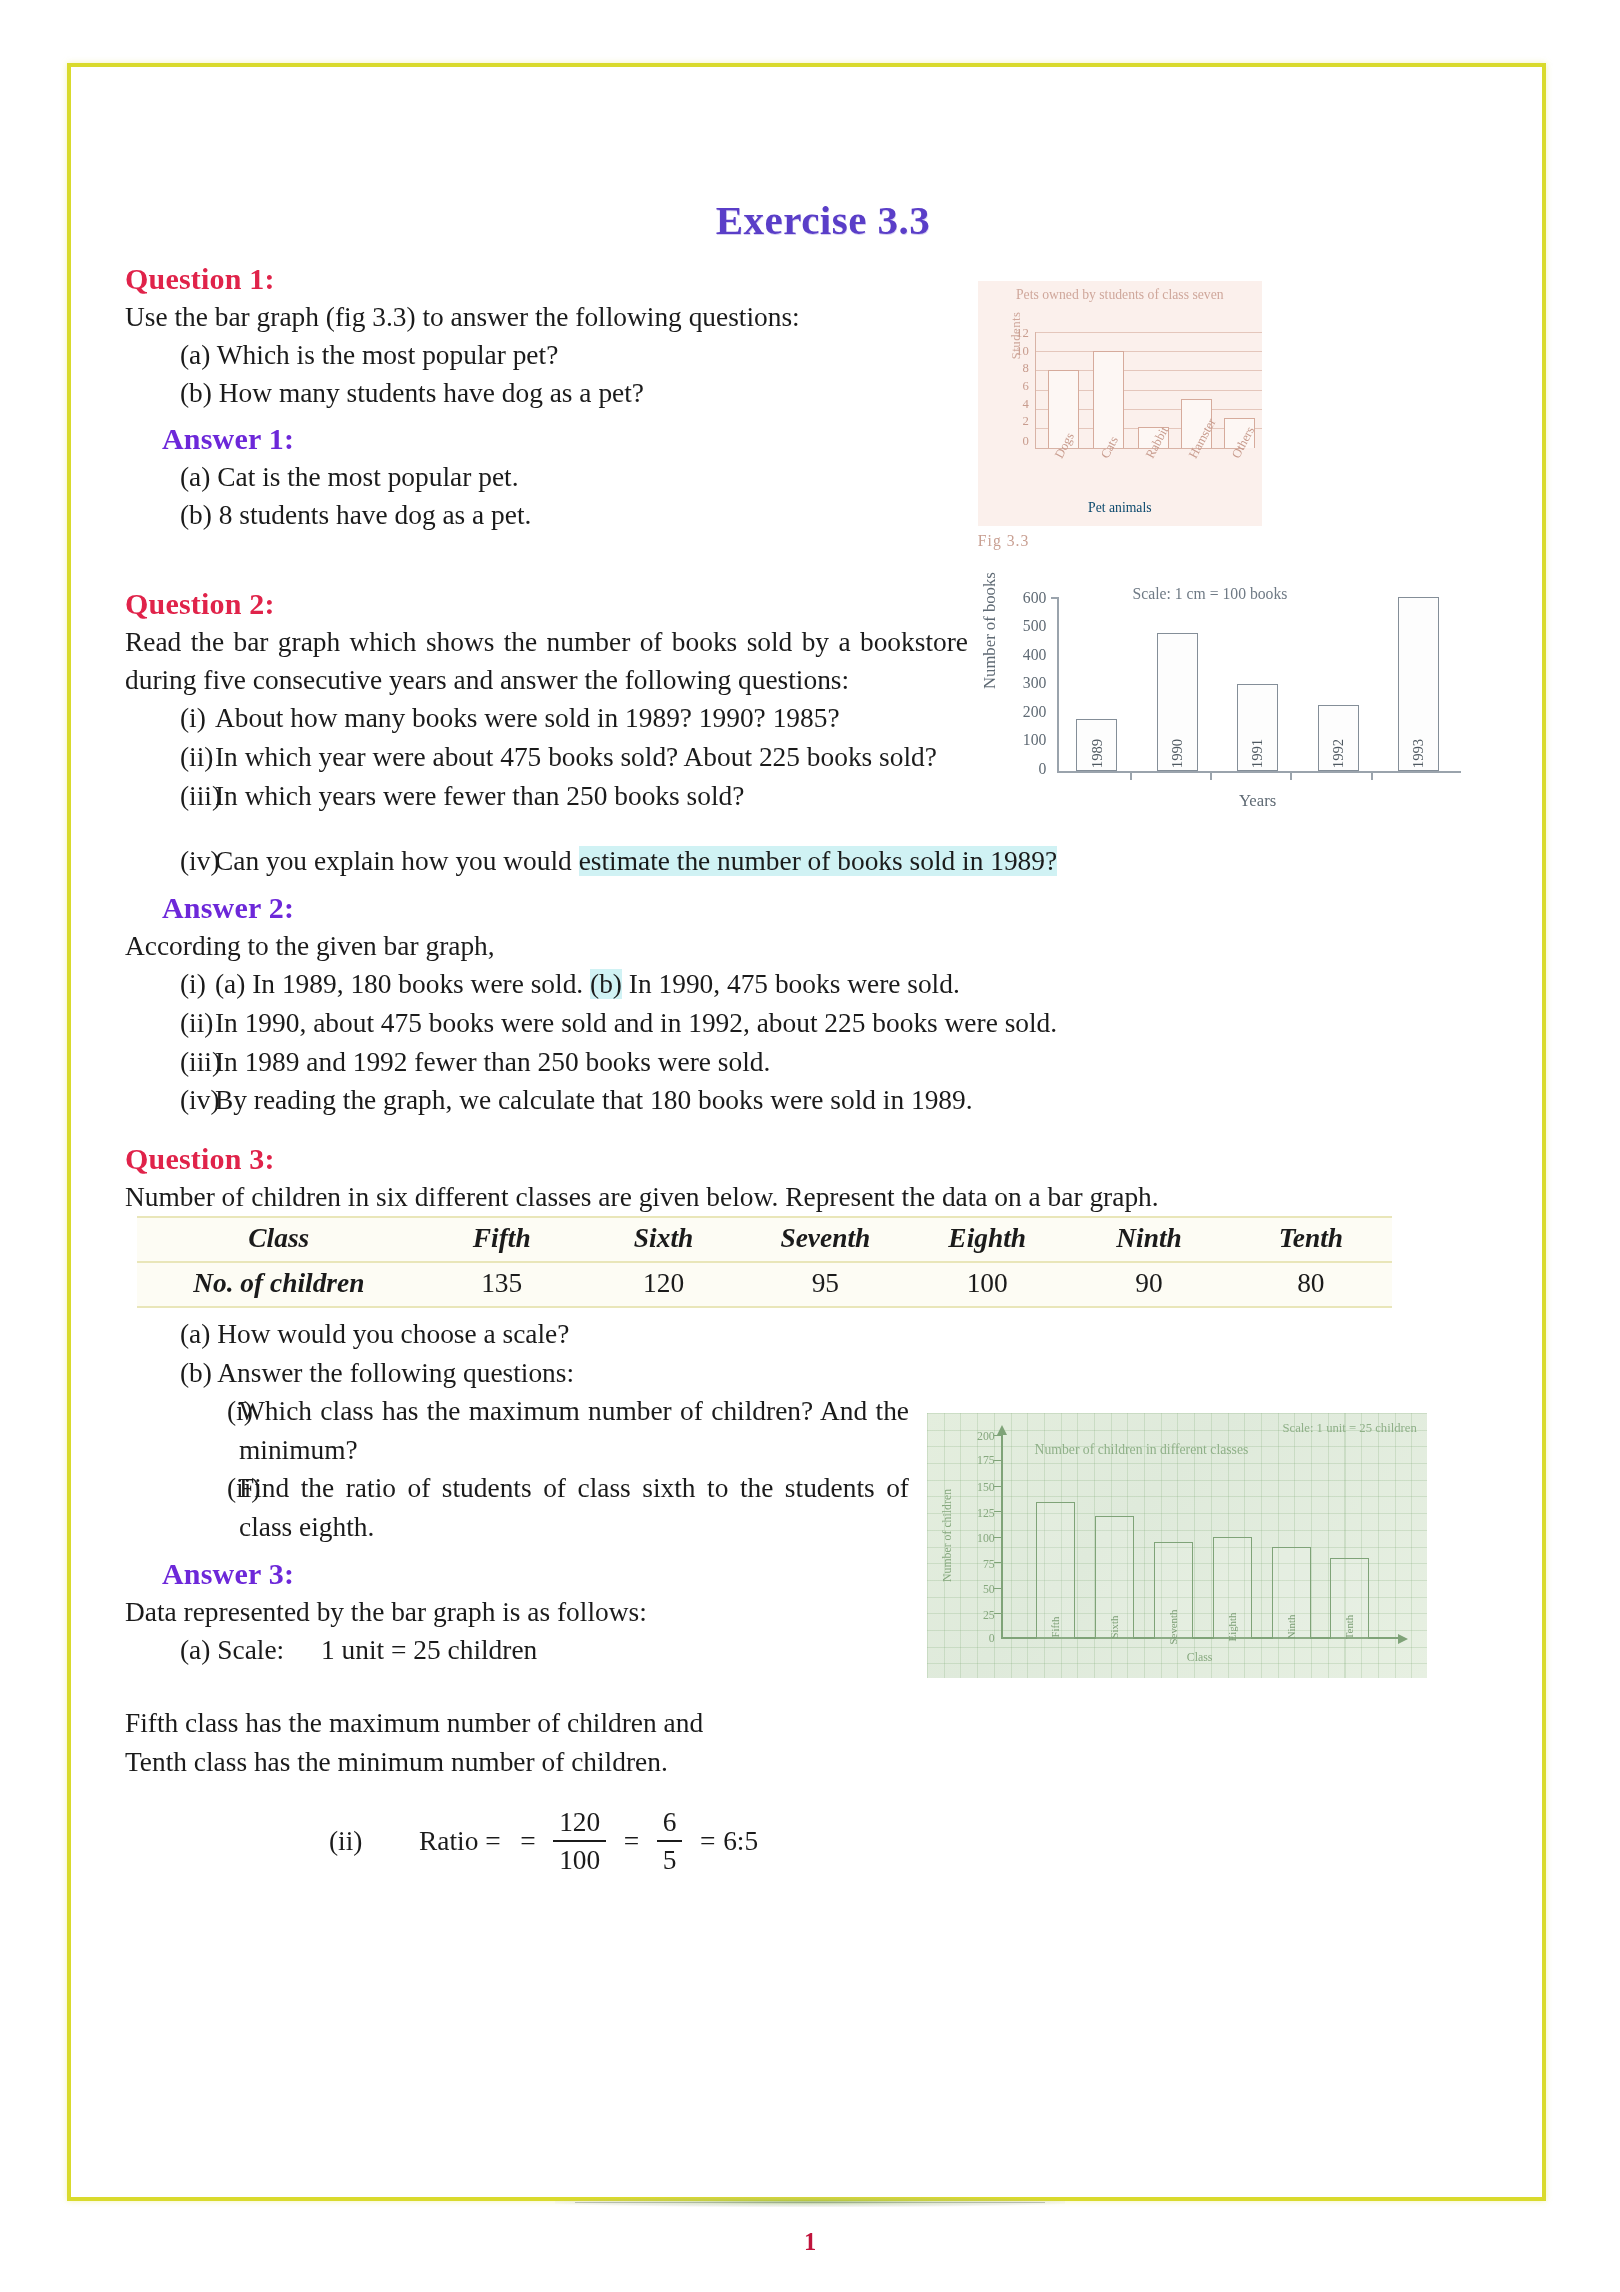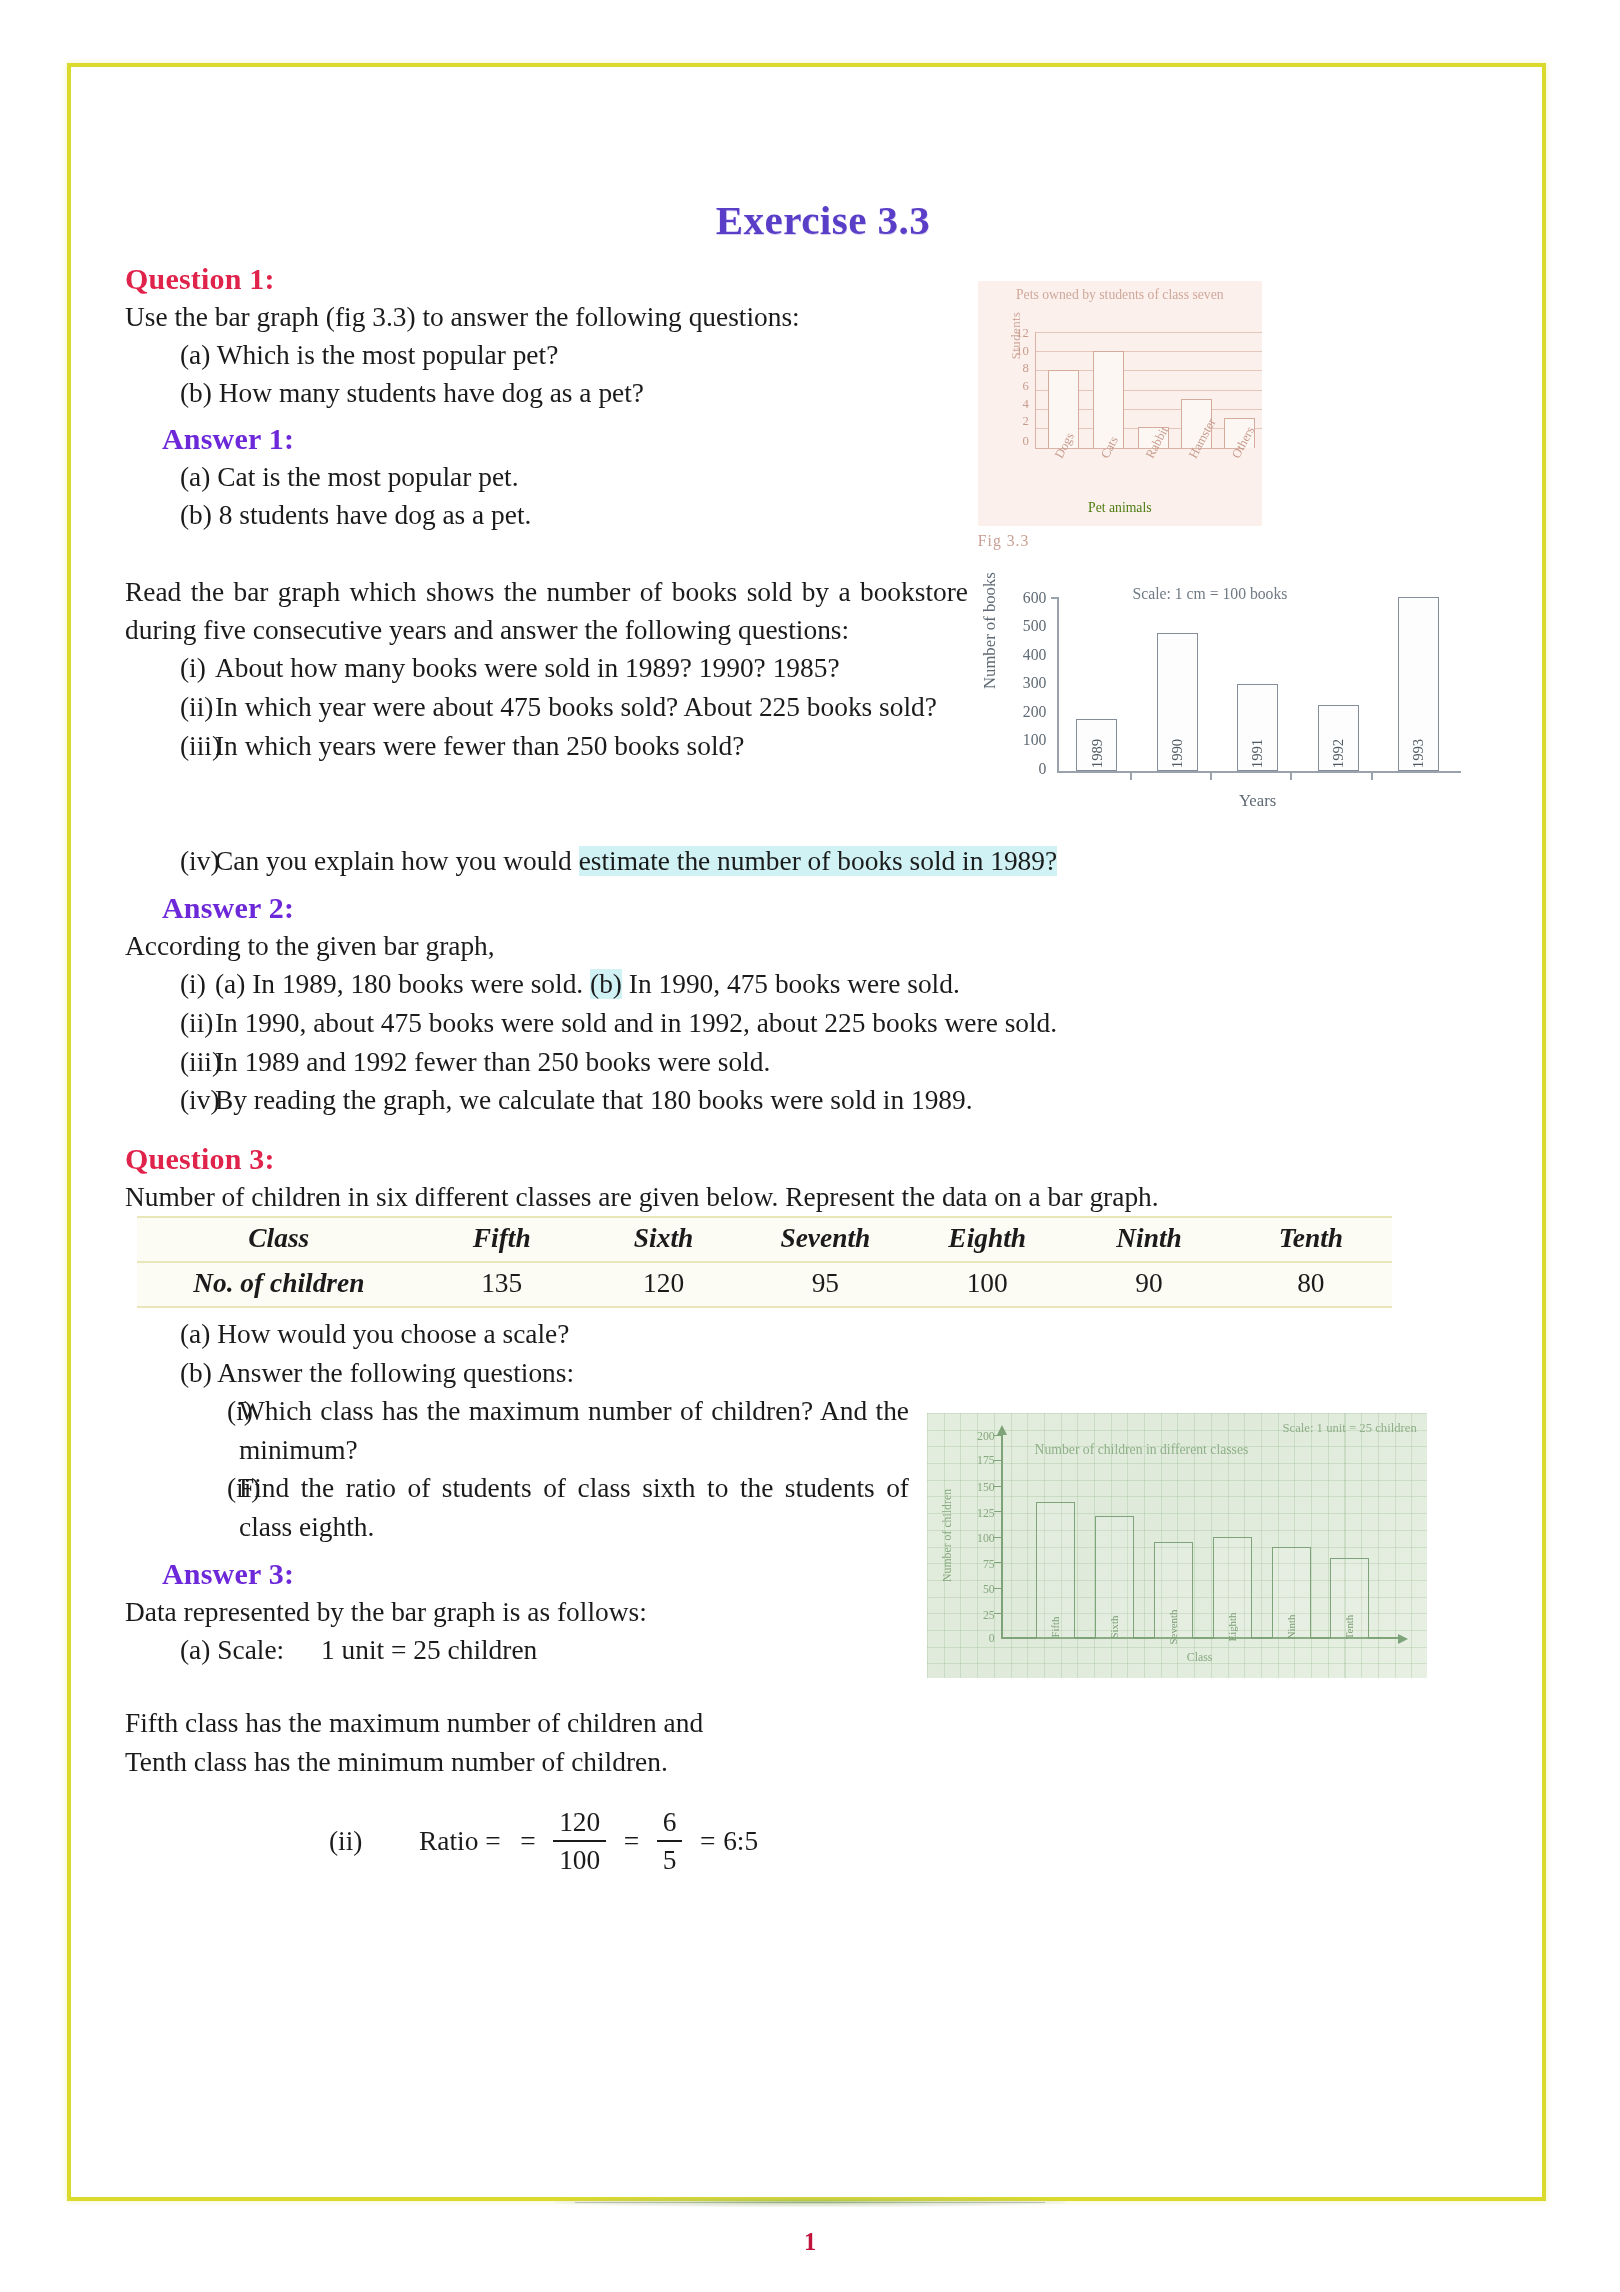--- a/index.html
+++ b/index.html
@@ -163,21 +163,21 @@
     color: #c89c8e;
     white-space: nowrap;
     transform: rotate(-62deg);
     transform-origin: left top;
   }
   .fig1-xaxis-title {
     position: absolute;
     left: 0; right: 0; bottom: 9.8px;
     text-align: center;
     font-size: 13.7px;
-    color: #4d7c0f;
+    color: #0c4a6e;
   }
   .fig1-cap {
     font-size: 15.7px;
     color: #c9a093;
     margin-top: 5.9px;
     letter-spacing: 1px;
   }
 
   
   .fig2-wrap {
@@ -500,20 +500,21 @@
 
             <div class="fig1-xaxis-title">Pet animals</div>
           </div>
           <div class="fig1-cap">Fig 3.3</div>
         </div>
       </div>
     </div>
 
     <div class="split" style="margin-top:23.5px;">
       <div class="col-text">
+        <div class="q-head">Question 2:</div>
         <p class="para just">Read the bar graph which shows the number of books sold by a bookstore during five consecutive years and answer the following questions:</p>
 
         <div class="listrow">
           <div class="mark">(i)</div>
           <div class="body just">About how many books were sold in 1989? 1990? 1985?</div>
         </div>
         <div class="listrow">
           <div class="mark">(ii)</div>
           <div class="body just">In which year were about 475 books sold? About 225 books sold?</div>
         </div>

